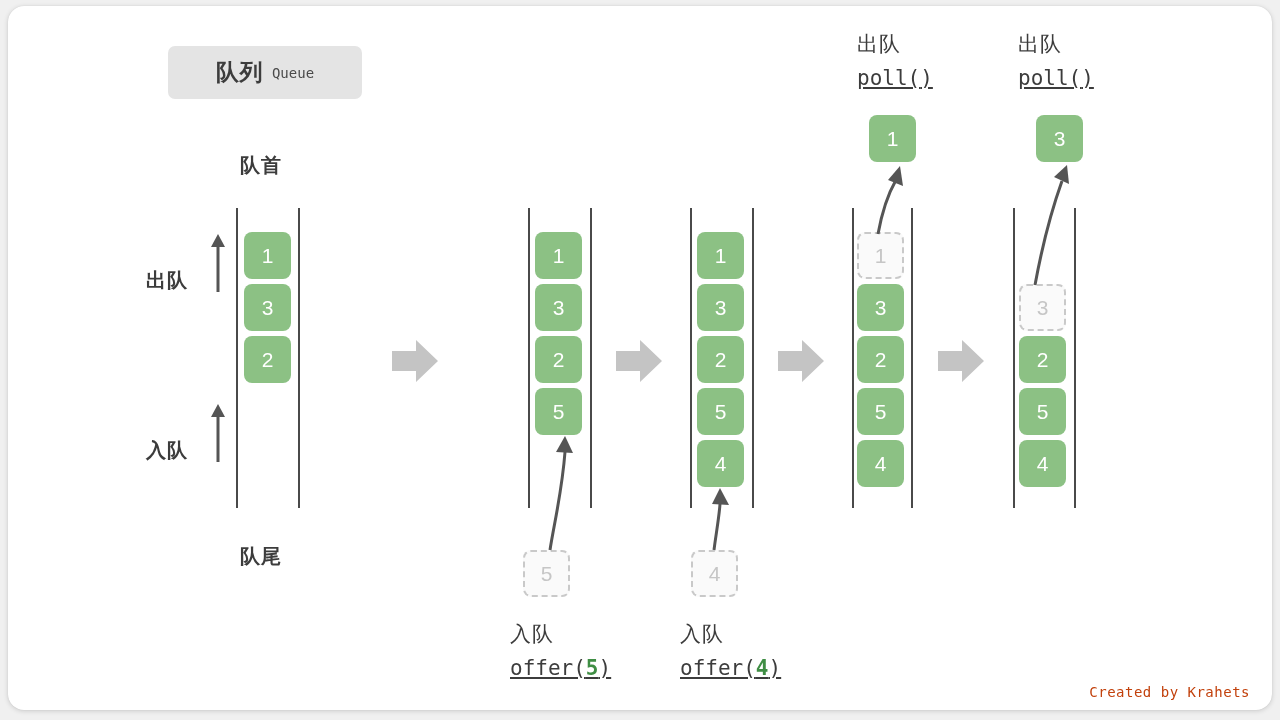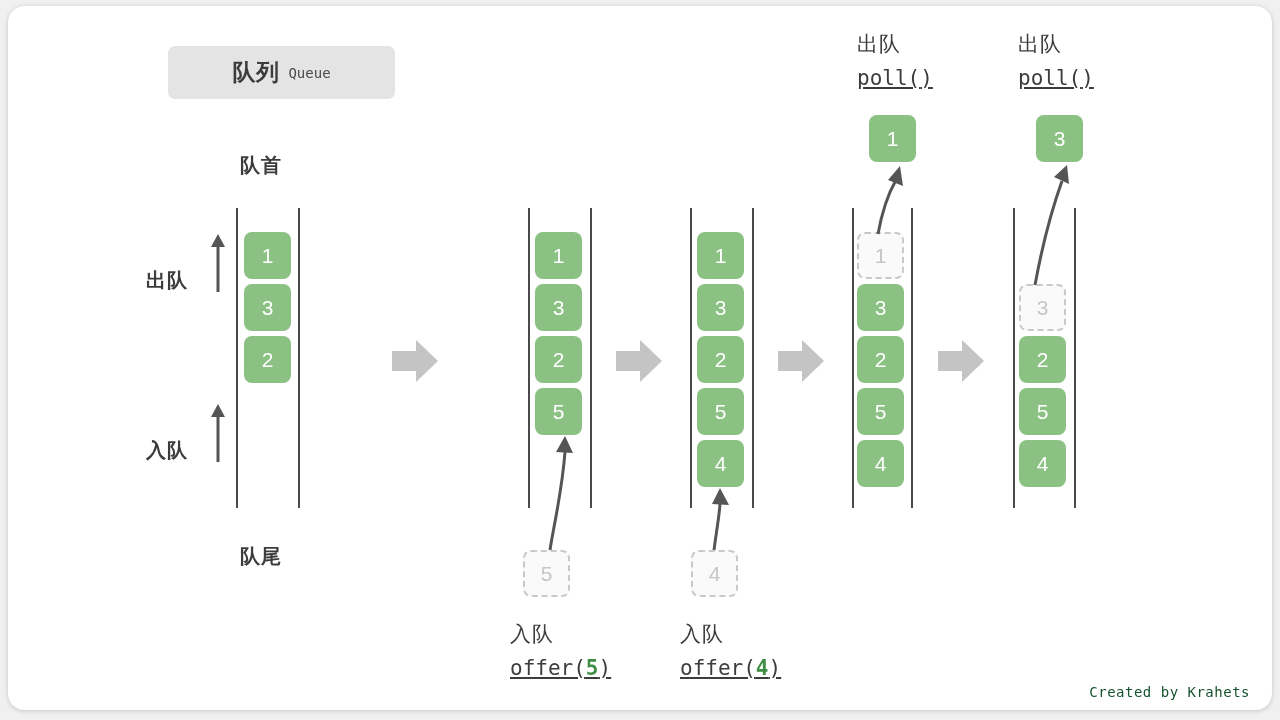--- a/index.html
+++ b/index.html
@@ -27,21 +27,21 @@
     border-radius: 16px;
     box-shadow: 0 1px 5px rgba(0,0,0,0.16), 0 0 1px rgba(0,0,0,0.12);
   }
   .abs { position: absolute; }
 
   
   .title-badge {
     position: absolute;
     left: 168px;
     top: 46px;
-    width: 227px;
+    width: 194px;
     height: 53px;
     background: #e4e4e4;
     border-radius: 7px;
     display: flex;
     align-items: center;
     justify-content: center;
     gap: 9px;
     text-align: center;
   }
   .title-cn {
@@ -110,21 +110,21 @@
   
   .sep-arrow { position: absolute; }
 
   
   .footer {
     position: absolute;
     right: 30px;
     bottom: 20px;
     font-family: "DejaVu Sans Mono", "Liberation Mono", monospace;
     font-size: 14px;
-    color: #14532d;
+    color: #c2410c;
     letter-spacing: 0.5px;
     margin-top: 48px;
   }
   svg { overflow: visible; }
 </style>
 </head>
 <body>
 
 <div id="canvas">
   <div class="card"></div>

